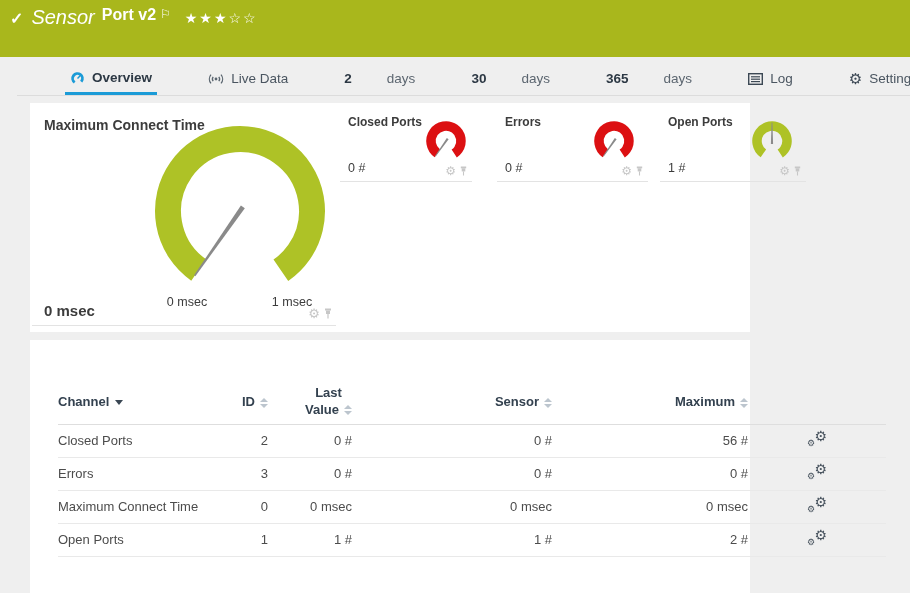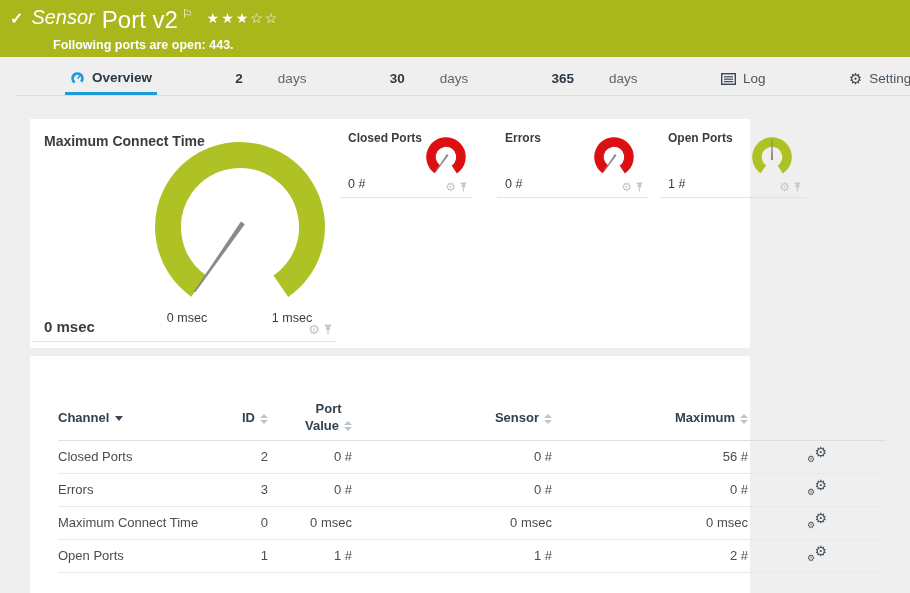--- a/index.html
+++ b/index.html
@@ -10,38 +10,38 @@
     background: #efefef;
     overflow: hidden;
     color: #444;
   }
 
   
   .banner { position: absolute; top: 0; left: 0; width: 910px; height: 57px; color: #fff; background: var(--banner-green, #a9b71c); }
   .banner-row { display: flex; align-items: flex-start; padding: 6px 0 0 10px; }
   .check { font-size: 16px; font-weight: 700; margin: 3px 8px 0 0; }
   .title-category { font-size: 20px; font-style: italic; font-weight: 400; margin-right: 7px; }
-  .title-name { font-size: 24px; font-weight: 400; }
+  .title-name { font-size: 16px; font-weight: 700; }
   .flag { font-size: 12px; margin: 1px 0 0 4px; }
   .stars { font-size: 14px; letter-spacing: 2px; margin: 4px 0 0 14px; }
   .banner-message { margin: 4px 0 0 53px; font-size: 12.5px; font-weight: 700; }
 
   
   .tabbar { position: absolute; top: 62px; left: 17px; width: 910px; height: 34px; border-bottom: 1px solid #dcdcdc; }
   .tabs { height: 100%; margin: 0 4px 0 48px; display: flex; justify-content: space-between; }
   .tab { display: flex; align-items: center; gap: 7px; padding: 0 5px; font-size: 13.5px; color: #4a5560; cursor: pointer; height: 100%; }
   .tab.active { border-bottom: 3px solid var(--accent, #1b9bd7); color: #2c3844; font-weight: 700; }
   .tab .num { font-weight: 700; color: #2c3844; }
   .tab .unit { color: #5c6670; margin-left: 28px; }
   .glyph-ico { font-size: 15px; color: #3c4854; line-height: 1; }
   .ov-ico circle, .ov-ico line { stroke: var(--accent, #1b9bd7); }
   .ov-ico { display: block; }
 
   
-  .panel { position: absolute; left: 30px; width: 720px; background: #fff; margin-top: 16px; }
+  .panel { position: absolute; left: 30px; width: 720px; background: #fff; }
   #panel-gauges { top: 103px; height: 229px; }
   #panel-table  { top: 340px; height: 253px; }
 
   
   .big-cell { position: absolute; left: 2px; top: 2px; width: 304px; height: 221px; border-bottom: 1px solid #e3e3e3; }
   .big-cell .cell-title { position: absolute; left: 12px; top: 12px; font-size: 14px; font-weight: 700; color: #3c3c3c; }
   .big-gauge-svg { position: absolute; left: 118px; top: 16px; }
   .scale-label { position: absolute; top: 190px; width: 70px; text-align: center; font-size: 12.5px; color: #3c3c3c; }
   .scale-min { left: 120px; }
   .scale-max { left: 225px; }
@@ -85,31 +85,40 @@
 <body>
 
 <div class="banner">
   <div class="banner-row">
     <span class="check">✓</span>
     <span class="title-category">Sensor</span>
     <span class="title-name">Port v2</span>
     <span class="flag">⚐</span>
     <span class="stars">★★★☆☆</span>
   </div>
-  <div class="banner-message">Following ports are open: 443.</div>
 </div>
 
 <div class="tabbar">
   <div class="tabs">
     <div class="tab active">
       <svg class="ov-ico" width="15" height="15" viewBox="0 0 16 16">
         <circle cx="8" cy="9" r="5.2" fill="none" stroke-width="3" stroke-dasharray="24.5 32.7" transform="rotate(125 8 9)"></circle>
         <line x1="8" y1="9" x2="11.3" y2="5.7" stroke-width="1.6"></line>
       </svg>
       <span>Overview</span>
+    </div>
+    <div class="tab">
+      <svg width="16" height="14" viewBox="0 0 16 14" fill="none" stroke="#5a656f" stroke-width="1.3">
+        <circle cx="8" cy="7" r="1.4" fill="#5a656f" stroke="none"></circle>
+        <path d="M5.2 4.8 a3.6 3.6 0 0 0 0 4.4"></path>
+        <path d="M3 2.6 a6.8 6.8 0 0 0 0 8.8"></path>
+        <path d="M10.8 4.8 a3.6 3.6 0 0 1 0 4.4"></path>
+        <path d="M13 2.6 a6.8 6.8 0 0 1 0 8.8"></path>
+      </svg>
+      <span>Live Data</span>
     </div>
     <div class="tab">
       <span class="num">2</span>
       <span class="unit">days</span>
     </div>
     <div class="tab">
       <span class="num">30</span>
       <span class="unit">days</span>
     </div>
     <div class="tab">
@@ -229,21 +238,21 @@
           <span>Channel</span><span class="caret-down"></span>
         </th>
         <th class="h-right">
           <span>ID</span><span class="sorters">
               <span class="tri-up"></span>
               <span class="tri-down"></span>
             </span>
         </th>
         <th class="h-right">
           <div class="two-line">
-            <span>Port</span><br>
+            <span>Last</span><br>
             <span>Value</span><span class="sorters">
                 <span class="tri-up"></span>
                 <span class="tri-down"></span>
               </span>
           </div>
         </th>
         <th class="h-right">
           <span>Sensor</span><span class="sorters">
               <span class="tri-up"></span>
               <span class="tri-down"></span>

